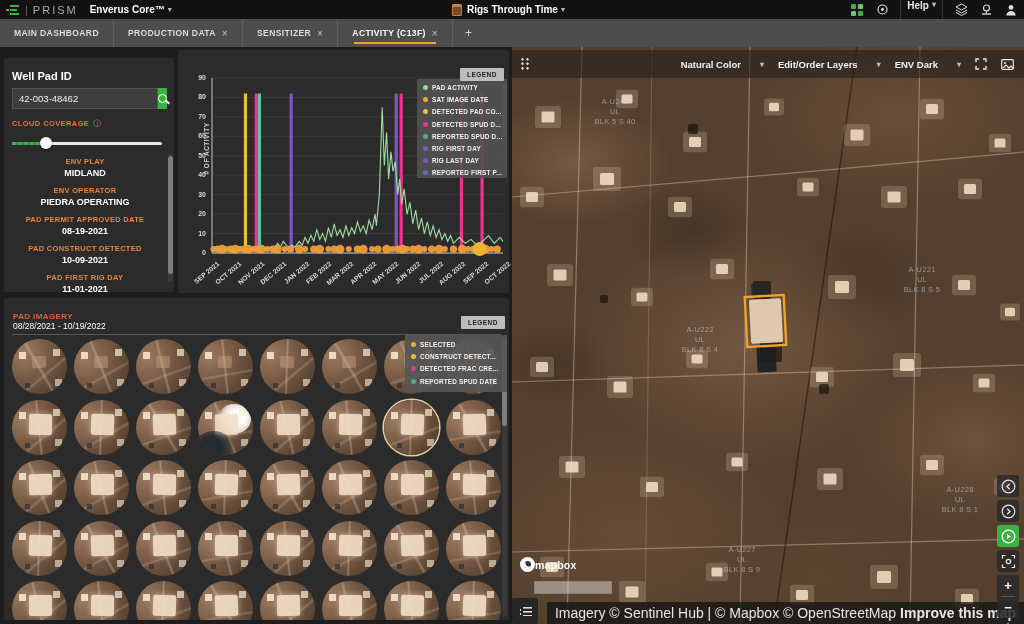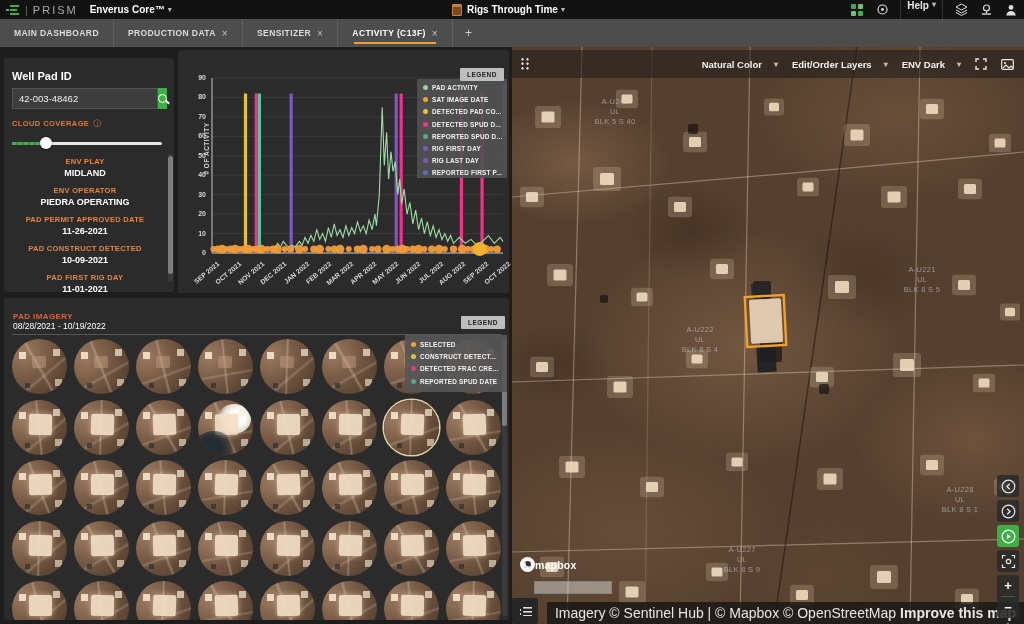--- a/index.html
+++ b/index.html
@@ -113,21 +113,21 @@
       radial-gradient(120px 90px at 60% 92%, rgba(96,72,52,.6), transparent 70%),
       radial-gradient(90px 70px at 35% 32%, rgba(42,30,21,.35), transparent 70%),
       radial-gradient(110px 80px at 68% 40%, rgba(46,32,22,.3), transparent 70%),
       radial-gradient(80px 60px at 8% 55%, rgba(40,28,20,.3), transparent 70%);
   }
   #map-toolbar { position:absolute; left:0; top:3px; right:0; height:28px; background:rgba(30,27,25,.55);
     display:flex; align-items:center; z-index:10; }
   #map-drag { width:10px; height:14px; margin-left:8px;
     background-image:radial-gradient(circle, #ddd 1px, transparent 1.4px); background-size:5px 4.5px; }
   #map-toolbar-right { margin-left:auto; display:flex; align-items:center; gap:14px; padding-right:10px; }
-  .map-dd { color:#f2f2f2; font-size:9.5px; font-weight:bold; display:flex; align-items:center; gap:9px; cursor:pointer; }
+  .map-dd { color:#f2f2f2; font-size:9.5px; font-weight:bold; display:flex; align-items:center; gap:16px; cursor:pointer; }
   .map-tb-ico { color:#e8e8e8; font-size:11px; cursor:pointer; }
   .map-label { position:absolute; color:rgba(208,214,224,.55); font-size:7.5px; text-align:center; line-height:1.35;
     z-index:4; letter-spacing:.3px; }
   #pad-highlight-svg { position:absolute; inset:0; z-index:3; }
   #map-controls { position:absolute; right:4px; top:428px; width:24px; display:flex; flex-direction:column; gap:3px; z-index:11; align-items:center; }
   .mc-btn { width:22px; height:22px; border-radius:3px; background:rgba(42,42,42,.88); display:flex; align-items:center; justify-content:center; cursor:pointer; }
   .mc-btn.green { background:#3cb043; }
   #zoom-group { background:rgba(42,42,42,.88); border-radius:3px; width:22px; display:flex; flex-direction:column; align-items:center; }
   .zoom-btn { width:22px; height:21px; color:#fff; font-size:13px; font-weight:bold; display:flex; align-items:center; justify-content:center; cursor:pointer; }
   #zoom-sep { width:14px; height:1px; background:#555; }
@@ -320,21 +320,21 @@
         <div class="ifield">
           <div class="flab">ENV PLAY</div>
           <div class="fval">MIDLAND</div>
         </div>
         <div class="ifield">
           <div class="flab">ENV OPERATOR</div>
           <div class="fval">PIEDRA OPERATING</div>
         </div>
         <div class="ifield">
           <div class="flab">PAD PERMIT APPROVED DATE</div>
-          <div class="fval">11-26-2021</div>
+          <div class="fval">08-19-2021</div>
         </div>
         <div class="ifield">
           <div class="flab">PAD CONSTRUCT DETECTED</div>
           <div class="fval">10-09-2021</div>
         </div>
         <div class="ifield">
           <div class="flab">PAD FIRST RIG DAY</div>
           <div class="fval">11-01-2021</div>
         </div>
         <div class="ifield">

